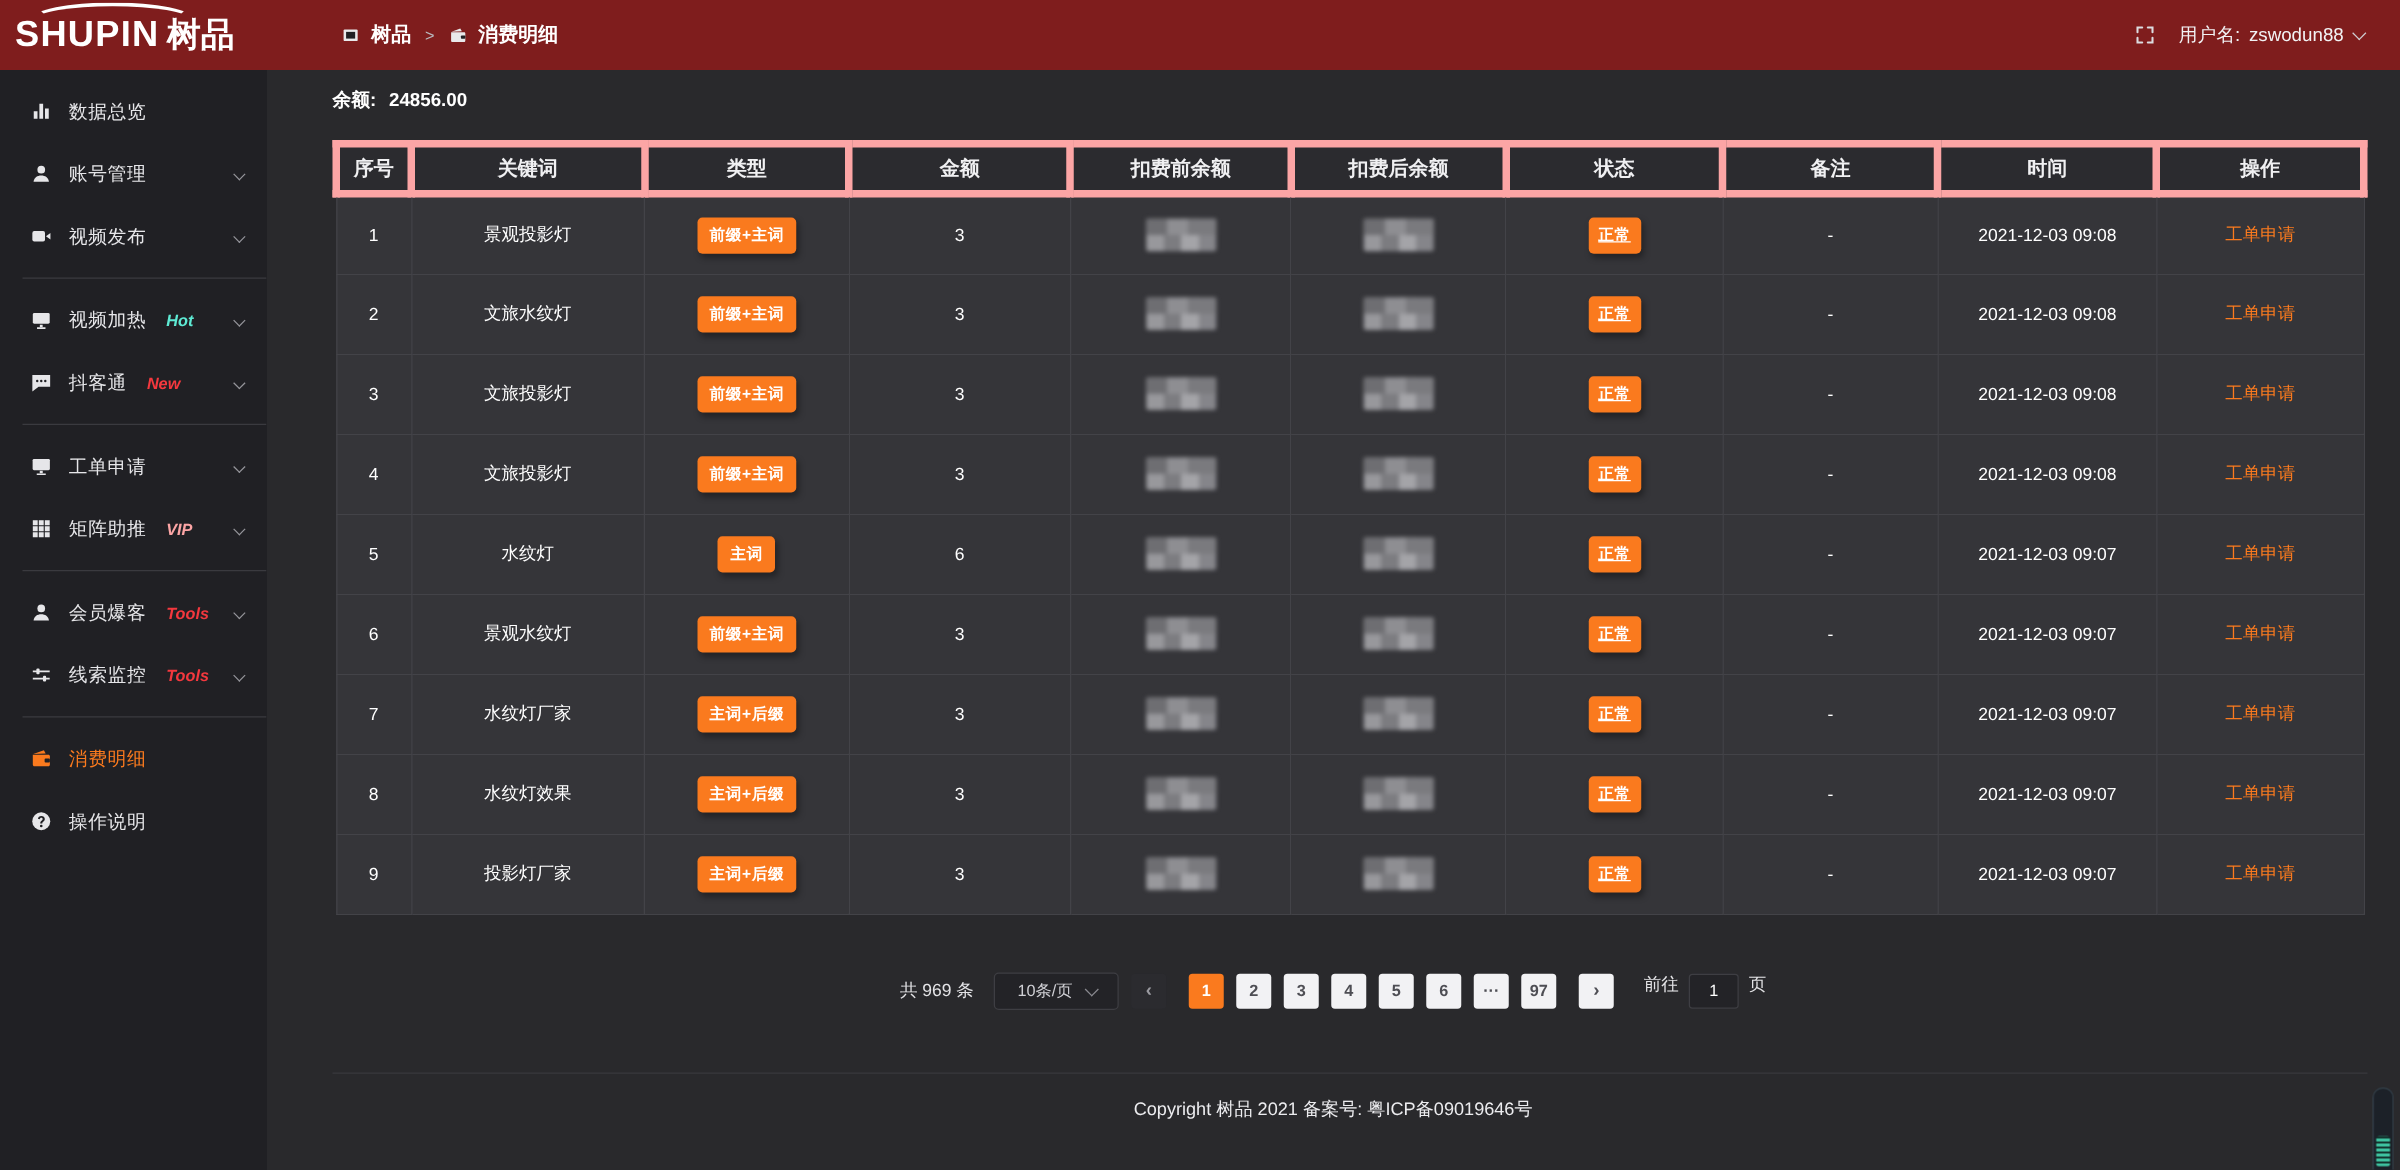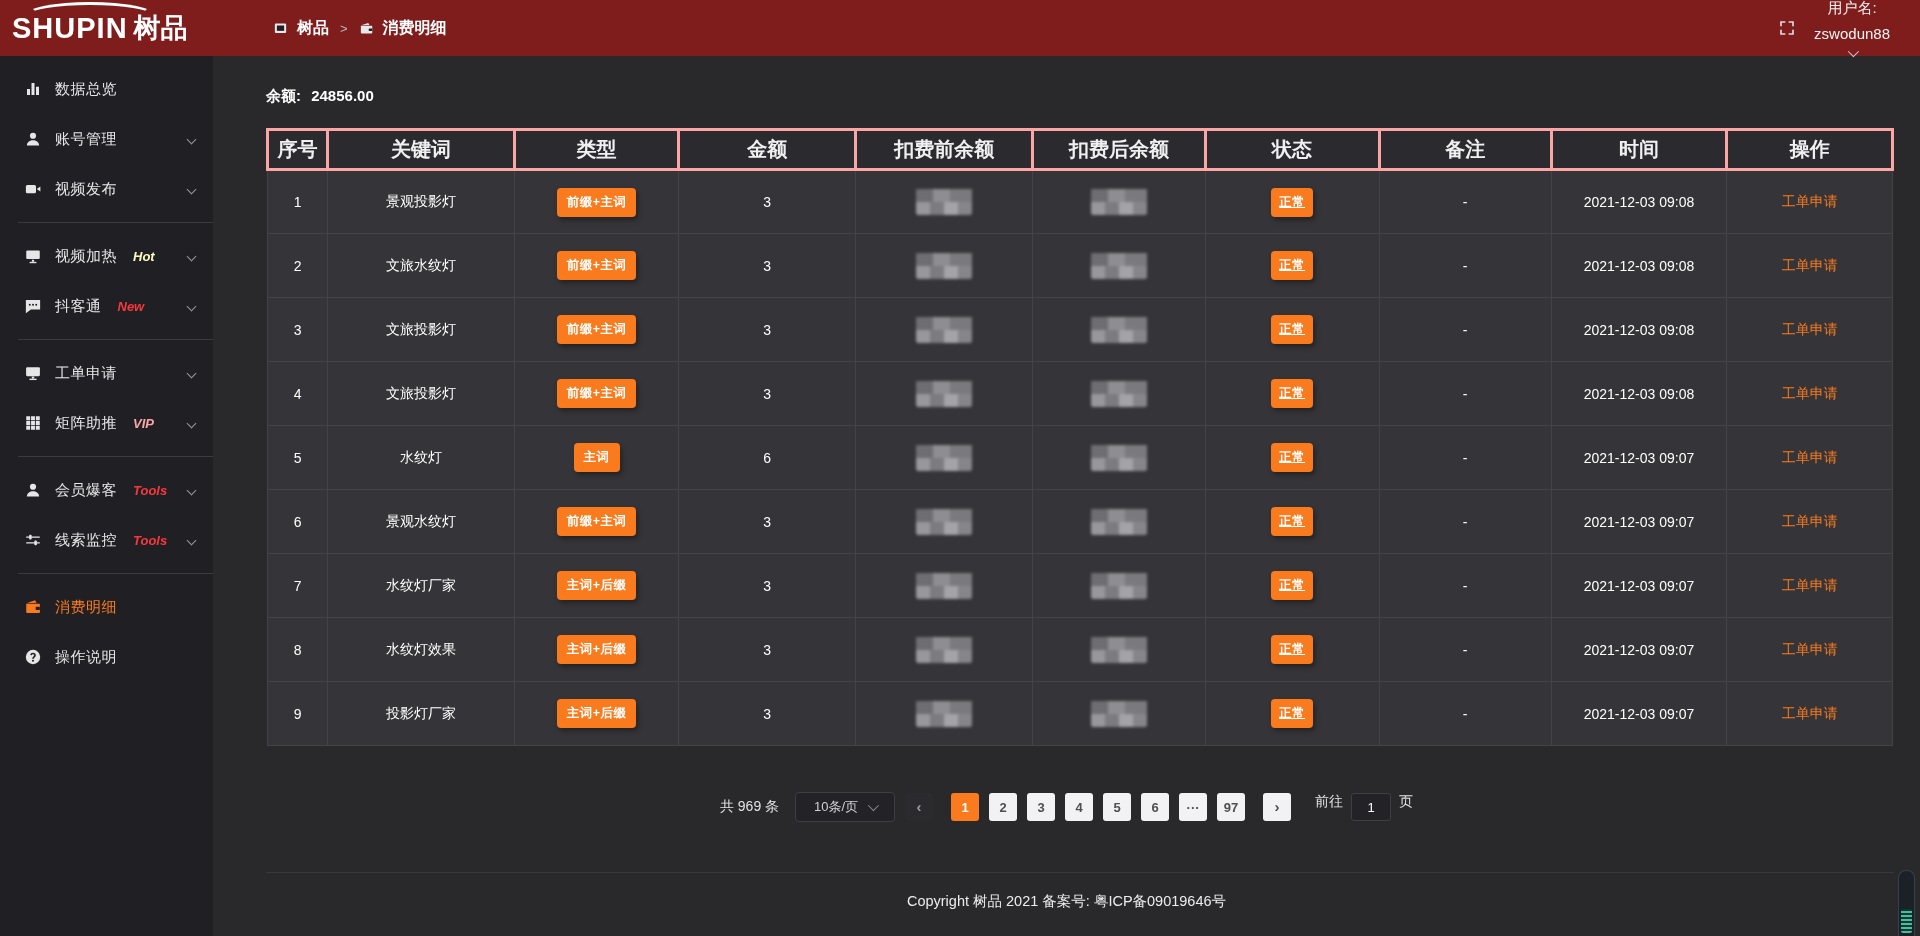--- a/index.html
+++ b/index.html
@@ -17,44 +17,44 @@
     border:3px solid transparent; border-top:3px solid #fff; border-radius:50%; }
   .logo-en { font-size:29px; font-weight:800; letter-spacing:1px; color:#fff; }
   .logo-cn { font-size:27px; font-weight:800; color:#fff; margin-left:6px; }
   .breadcrumb { display:flex; align-items:center; gap:9px; margin-left:60px; font-size:16px; font-weight:700; color:#fff; }
   .bc-icon { width:15px; height:15px; color:#e9e9eb; }
   .bc-icon svg { width:100%; height:100%; fill:currentColor; }
   .bc-sep { color:#b9b9be; font-size:13px; font-weight:400; padding:0 2px; }
   .topbar-right { margin-left:auto; display:flex; align-items:center; gap:18px; padding-right:30px; }
   .fs-icon { width:18px; height:18px; color:#dcdce0; cursor:pointer; }
   .fs-icon svg { width:100%; height:100%; }
-  .user-box { display:flex; align-items:center; gap:7px; font-size:15px; color:#f2f2f4; cursor:pointer;flex-direction:column; }
+  .user-box { display:flex; align-items:center; gap:7px; font-size:15px; color:#f2f2f4; cursor:pointer; }
   .caret { width:8px; height:8px; border-right:1.6px solid #cfcfd4; border-bottom:1.6px solid #cfcfd4;
     transform:rotate(45deg) translateY(-2px); }
   
   .sidebar { position:fixed; top:56px; left:0; bottom:0; width:213px; background:#202024; padding-top:8px; z-index:9; }
   .side-item { height:50px; display:flex; align-items:center; padding:0 18px 0 24px; color:#e6e6e9; cursor:pointer; }
   .side-item .s-icon { width:18px; height:18px; flex:none; margin-right:13px; }
   .side-item .s-icon svg { width:100%; height:100%; fill:currentColor; display:block; }
   .side-item .s-label { font-size:15px; letter-spacing:.5px; }
   .side-item .s-badge { font-size:13px; font-weight:700; font-style:italic; margin-left:16px; }
   .side-item .chev { width:7px; height:7px; border-right:1.5px solid #96969c; border-bottom:1.5px solid #96969c;
     transform:rotate(45deg); margin-left:auto; }
   .side-item.active { color:#fa7a1e; }
   .side-divider { border-top:1px solid #3a3a3f; margin:8px 0 8px 18px; }
   
-  .main { margin-left:213px; padding-top:56px; height:660px; border-top:0; position:relative; }
+  .main { margin-left:213px; padding-top:40px; height:660px; border-top:0; position:relative; }
   .main-topline { border-top:1px solid #3b3b40; }
   .balance { padding:30px 0 22px 53px; font-size:15px; color:#fff; font-weight:700; }
   .balance .b-val { margin-left:6px; font-size:15px; }
   
   .table-wrap { margin:0 26px 0 53px; }
   table { width:100%; border-collapse:collapse; table-layout:fixed; }
-  thead th { height:40px; background:#2b2b2f; color:#f0f0f2; font-size:20px; font-weight:700;
-    border:3px solid #fca5a5; text-align:center; }
+  thead th { height:40px; background:#2b2b2f; color:#f0f0f2; font-size:16px; font-weight:700;
+    border:6px solid #fca5a5; text-align:center; }
   tbody td { height:64px; background:#353539; color:#fff; font-size:14px; text-align:center;
     border:1px solid #434348; border-top:none; }
   tbody tr td { border-bottom:1px solid #434348; }
   .badge { display:inline-block; background:#fa7a1e; color:#fff; font-size:12.5px; font-weight:700;
     padding:6px 10px; border-radius:4px; box-shadow:2px 3px 5px rgba(0,0,0,.35); letter-spacing:.5px; }
   .badge.status { padding:6px 8px;text-decoration:underline; }
   .mosaic { width:56px; height:26px; margin:0 auto; border-radius:2px; filter:blur(1.6px); position:relative;
     background:linear-gradient(90deg,#98989c 0 25%,#7c7c80 25% 50%,#a4a4a8 50% 75%,#85858a 75% 100%); }
   .mosaic::after { content:""; position:absolute; left:0; right:0; top:0; height:50%;
     background:linear-gradient(90deg,#6e6e72 0 30%,#8e8e92 30% 60%,#7a7a7e 60% 100%); }
@@ -163,21 +163,21 @@
       <div class="side-divider"></div>
       <div class="side-item">
     <span class="s-icon">
           <svg viewBox="0 0 24 24">
             <rect x="3" y="4.5" width="18" height="11.5" rx="1.5"></rect>
             <path d="M10.5 17h3v2.6h-3z"></path>
             <path d="M7.5 19.8h9v1.8h-9z"></path>
           </svg>
         </span>
     <span class="s-label">视频加热</span>
-    <span class="s-badge" style="color: #fef9c3; font-style: italic;">Hot</span>
+    <span class="s-badge" style="color: #5eead4; font-style: italic;">Hot</span>
     <span class="chev"></span>
   </div>
       <div class="side-item">
     <span class="s-icon">
           <svg viewBox="0 0 24 24">
             <path d="M2.5 4h19v12.6H9.2L2.5 21.5z"></path>
             <circle cx="7.7" cy="10.3" r="1.3" fill="#202024"></circle>
             <circle cx="12" cy="10.3" r="1.3" fill="#202024"></circle>
             <circle cx="16.3" cy="10.3" r="1.3" fill="#202024"></circle>
           </svg>

